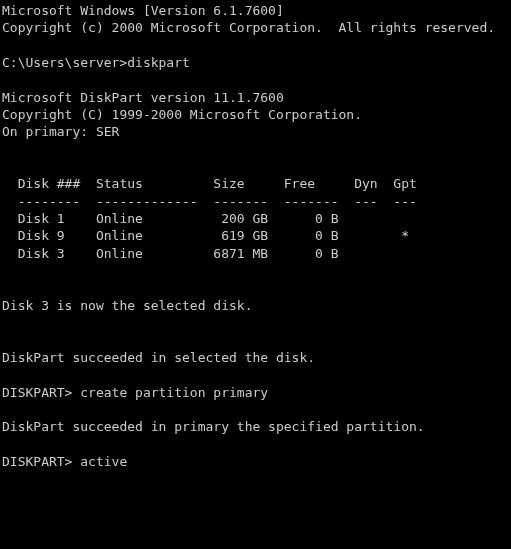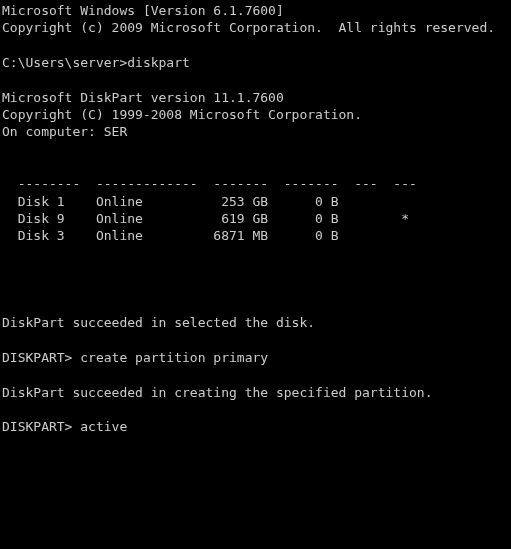--- a/index.html
+++ b/index.html
@@ -35,47 +35,49 @@
     white-space: pre;
     height: 17.35px;
   }
 </style>
 </head>
 <body>
 
 <div id="terminal">
 
   <div class="line">Microsoft Windows [Version 6.1.7600]</div>
-  <div class="line">Copyright (c) 2009 Microsoft Corporation.  All rights reserved.</div>
+  <div class="line">Copyright (c) 2000 Microsoft Corporation.  All rights reserved.</div>
   <div class="blank"></div>
 
   <div class="line">C:\Users\server&gt;diskpart</div>
   <div class="blank"></div>
 
   <div class="line">Microsoft DiskPart version 11.1.7600</div>
-  <div class="line">Copyright (C) 1999-2008 Microsoft Corporation.</div>
-  <div class="line">On computer: SER</div>
+  <div class="line">Copyright (C) 1999-2000 Microsoft Corporation.</div>
+  <div class="line">On primary: SER</div>
   <div class="blank"></div>
 
   <div class="blank"></div>
 
+  <div class="line">  Disk ###  Status         Size     Free     Dyn  Gpt</div>
   <div class="line">  --------  -------------  -------  -------  ---  ---</div>
-  <div class="line">  Disk 1    Online          253 GB      0 B</div>
+  <div class="line">  Disk 1    Online          200 GB      0 B</div>
   <div class="line">  Disk 9    Online          619 GB      0 B        *</div>
   <div class="line">  Disk 3    Online         6871 MB      0 B</div>
   <div class="blank"></div>
 
   <div class="blank"></div>
+  <div class="line">Disk 3 is now the selected disk.</div>
   <div class="blank"></div>
 
   <div class="blank"></div>
   <div class="line">DiskPart succeeded in selected the disk.</div>
   <div class="blank"></div>
 
   <div class="line">DISKPART&gt; create partition primary</div>
   <div class="blank"></div>
-  <div class="line">DiskPart succeeded in creating the specified partition.</div>
+  <div class="line">DiskPart succeeded in primary the specified partition.</div>
   <div class="blank"></div>
 
   <div class="line">DISKPART&gt; active</div>
   <div class="blank"></div>
 
 </div>
 
 </body></html>

